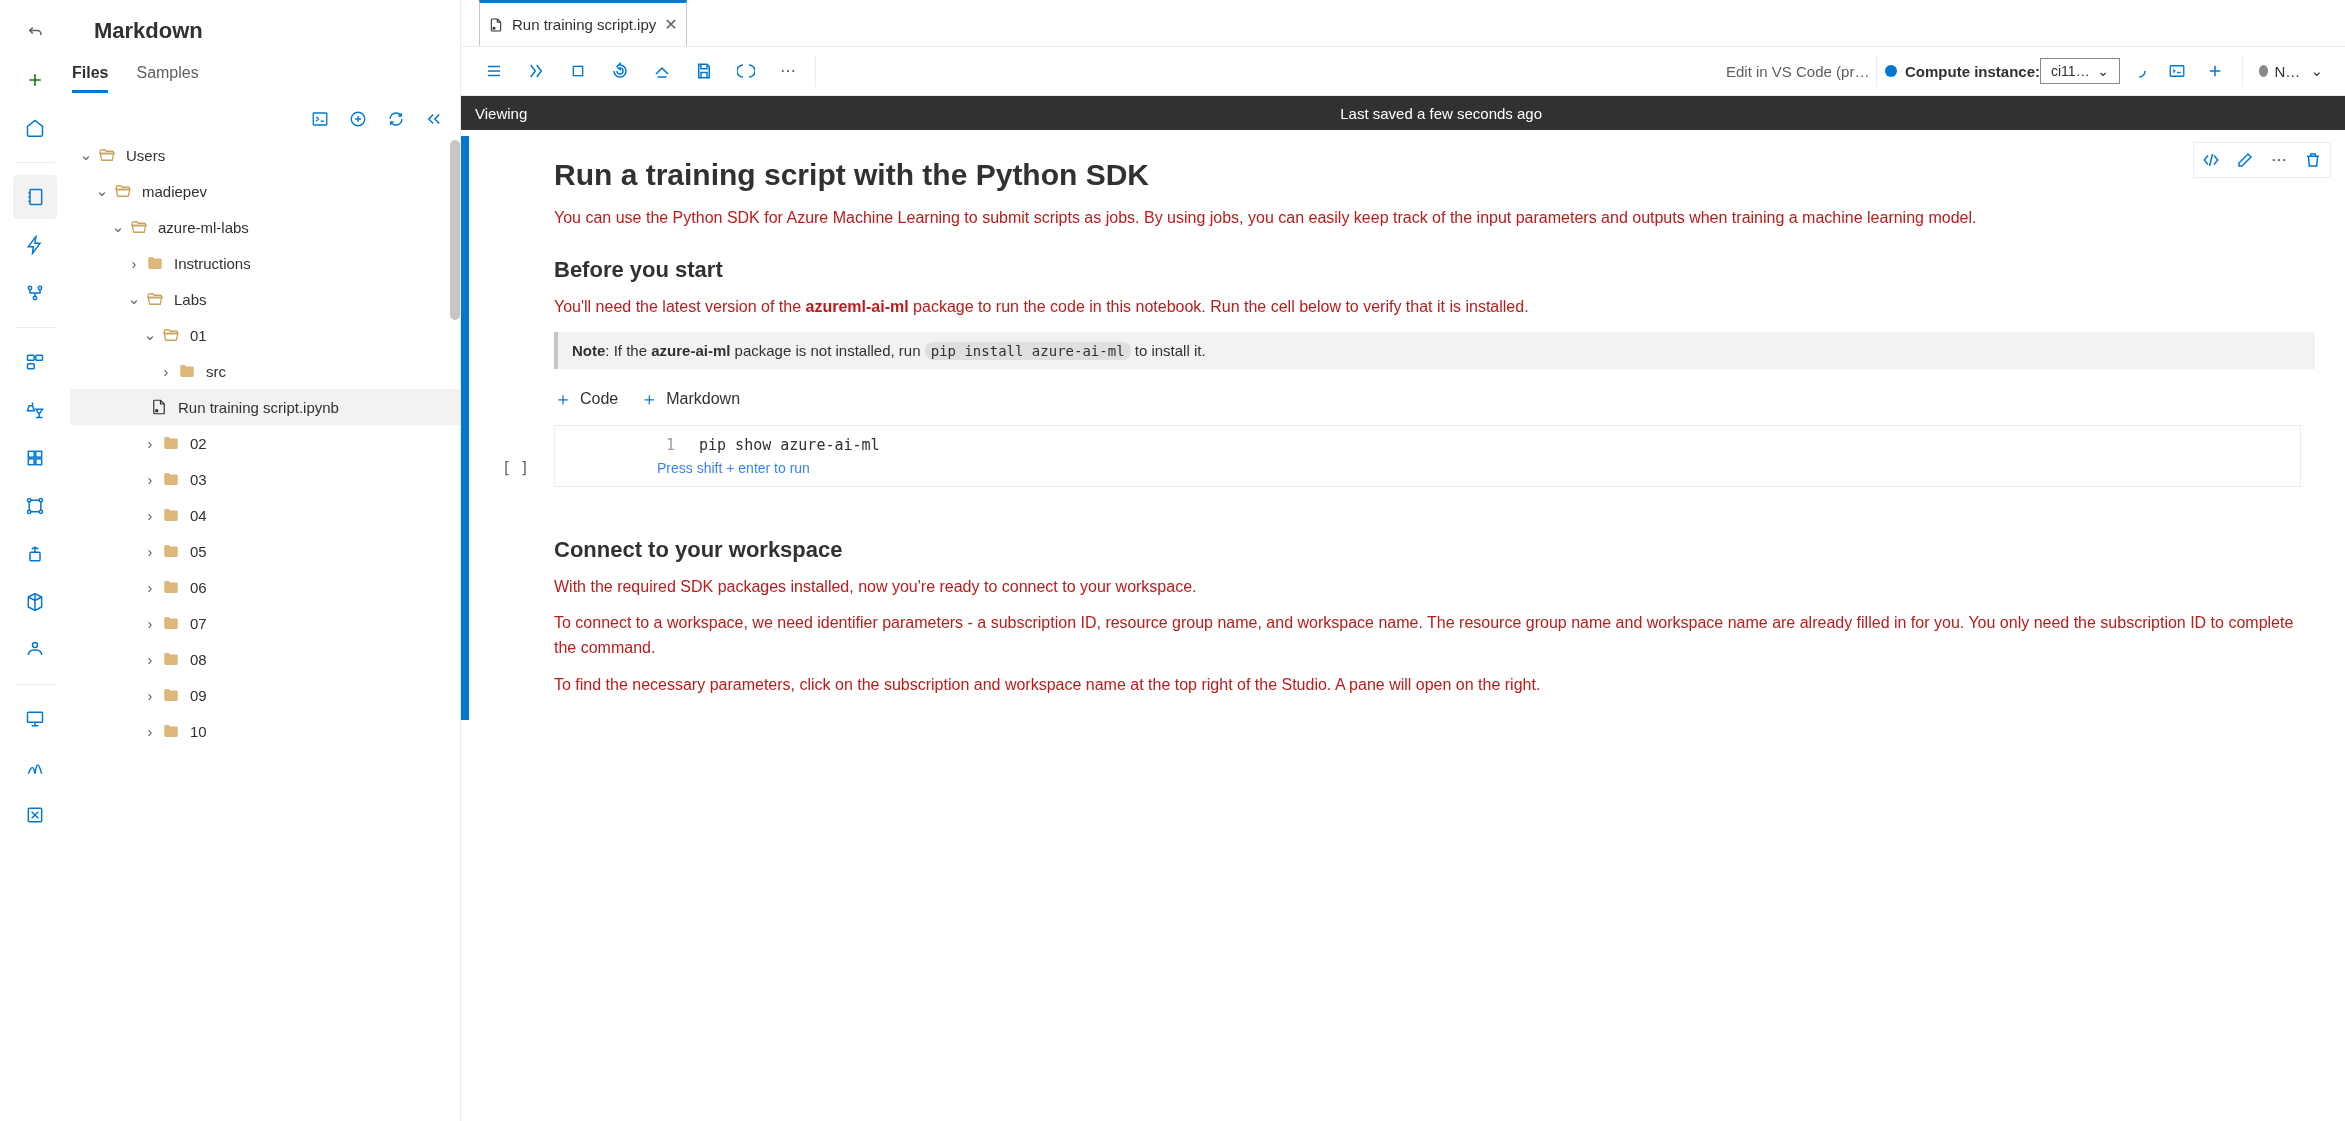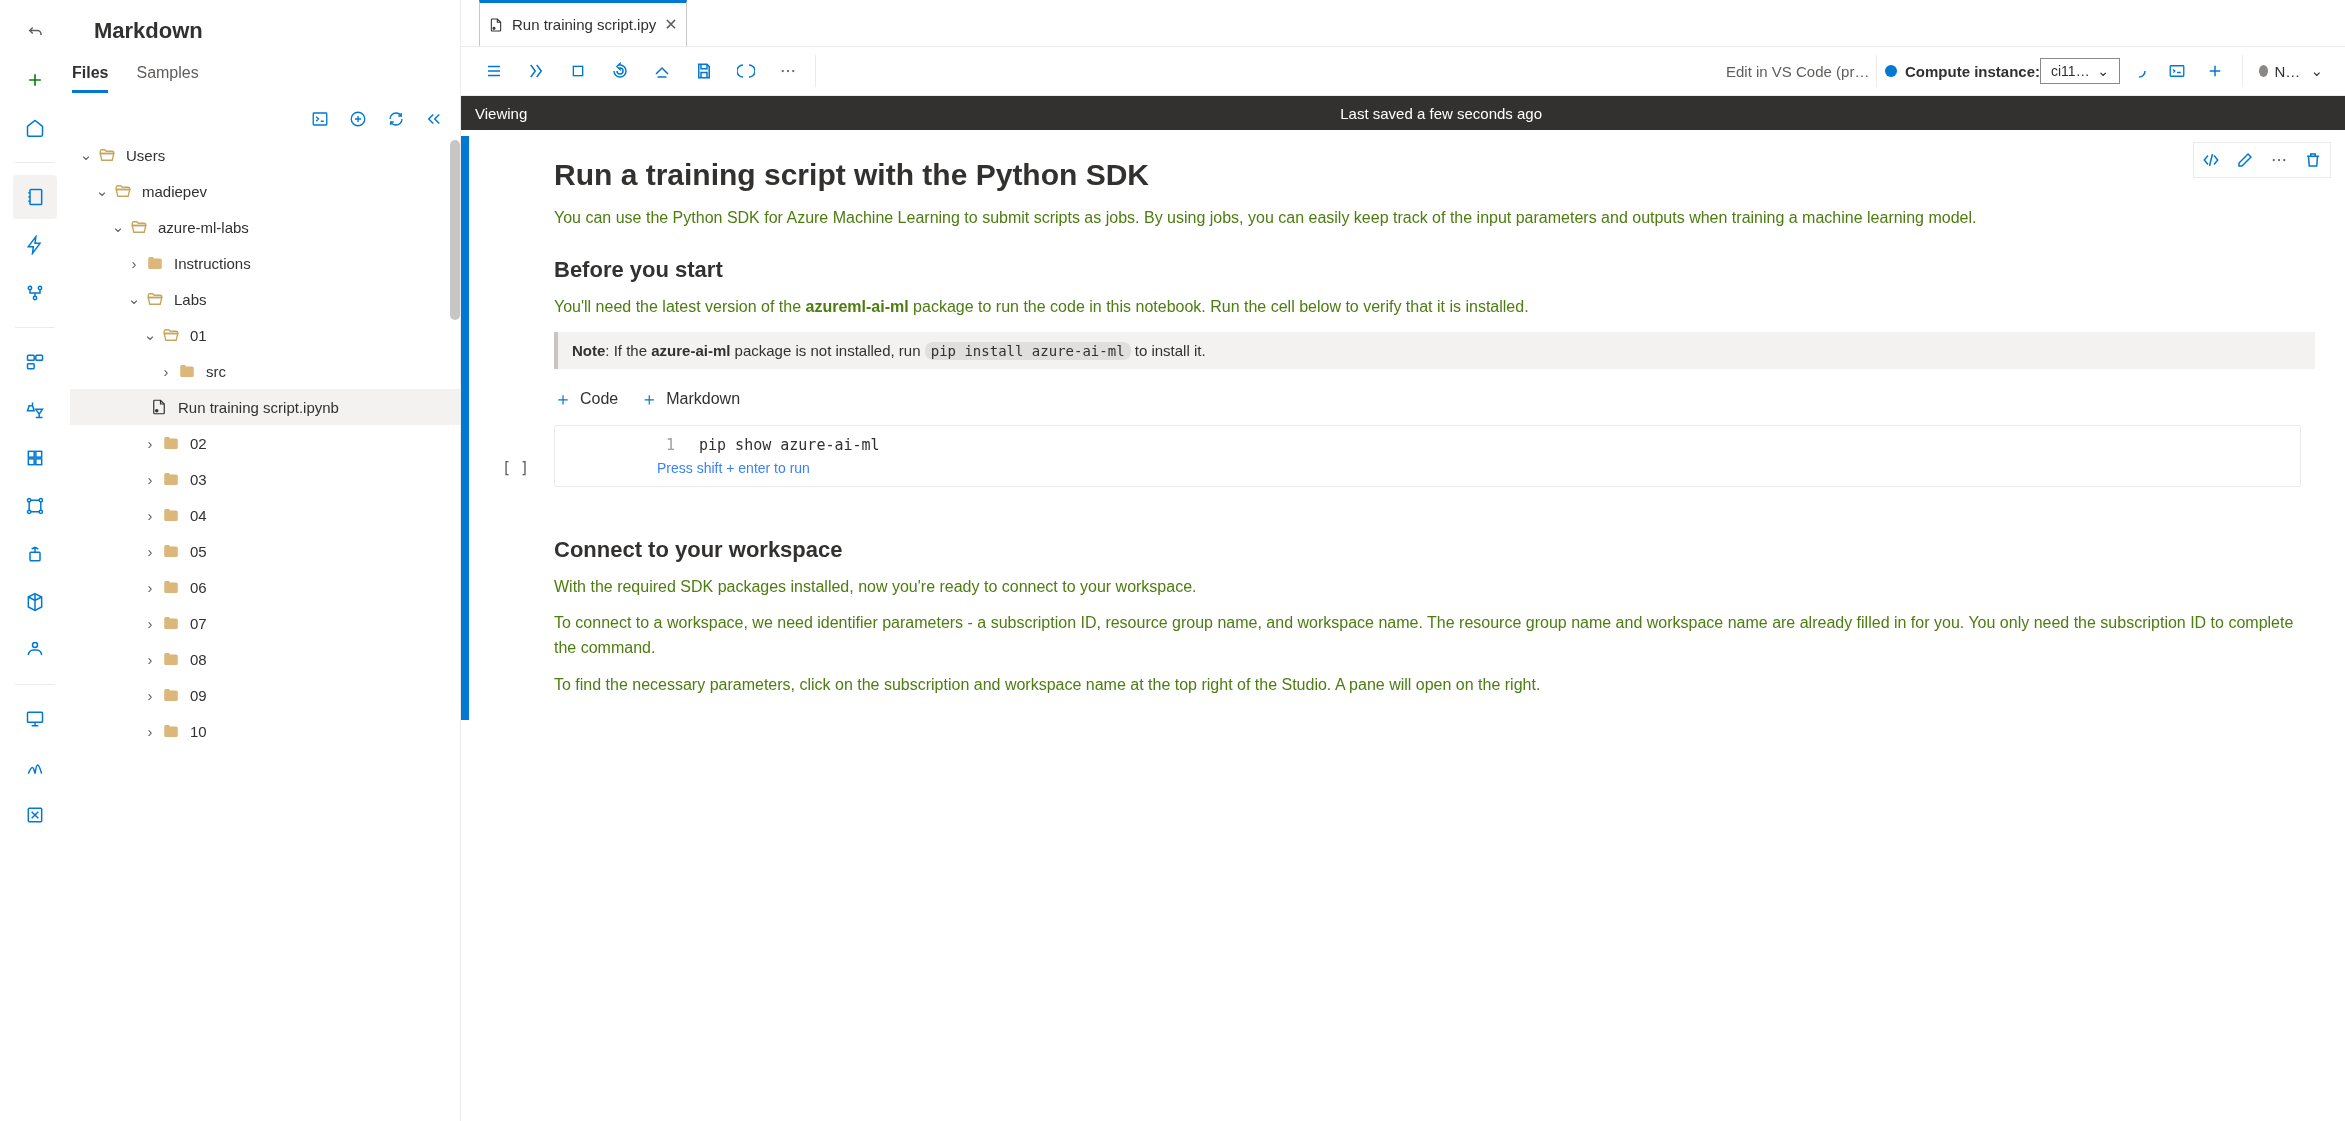--- a/index.html
+++ b/index.html
@@ -55,21 +55,21 @@
 
 .nb-body { flex: 1; overflow-y: auto; padding: 6px 0 40px 0; position: relative; }
 .cell-wrap { display: flex; }
 .gutter { width: 8px; background: #0078d4; }
 .md-cell { flex: 1; padding: 22px 30px 10px 85px; position: relative; }
 .cell-actions { position: absolute; top: 6px; right: 14px; display: flex; gap: 4px; border: 1px solid #edebe9; background: #fff; padding: 2px; }
 .ca-btn { width: 30px; height: 30px; display: flex; align-items: center; justify-content: center; color: #0078d4; cursor: pointer; }
 .ca-btn.gray { color: #605e5c; }
 h1.nb { font-size: 30px; font-weight: 600; margin-bottom: 14px; }
 h2.nb { font-size: 22px; font-weight: 600; margin: 26px 0 12px 0; }
-p.nb { font-size: 16px; line-height: 1.55; margin-bottom: 12px; color: #4d7c0f; margin-top: 12px; }
+p.nb { font-size: 16px; line-height: 1.55; margin-bottom: 12px; color: #b91c1c; margin-top: 12px; }
 .blockquote { border-left: 4px solid #c8c6c4; background: #f3f2f1; padding: 10px 14px; font-size: 15px; margin: 6px 0 12px 0; }
 .blockquote code { font-family: Consolas, monospace; background: #e1dfdd; padding: 1px 6px; border-radius: 8px; font-size: 14px; }
 .add-row { display: flex; gap: 22px; padding: 6px 0 14px 0; }
 .add-btn { display: flex; align-items: center; gap: 8px; color: #323130; cursor: pointer; font-size: 16px; }
 .add-btn .plus { color: #0078d4; font-size: 18px; font-weight: 300; }
 .code-cell { display: flex; border: 1px solid #edebe9; border-radius: 2px; margin: 0 14px 0 0; }
 .code-gutter { width: 90px; display: flex; flex-direction: column; align-items: flex-end; padding: 10px 12px 0 0; color: #605e5c; font-family: Consolas, monospace; font-size: 14px; }
 .code-body { flex: 1; padding: 10px 12px; }
 .code-line { display: flex; gap: 24px; font-family: Consolas, monospace; font-size: 15px; }
 .code-line .ln { color: #a19f9d; width: 18px; text-align: right; }

